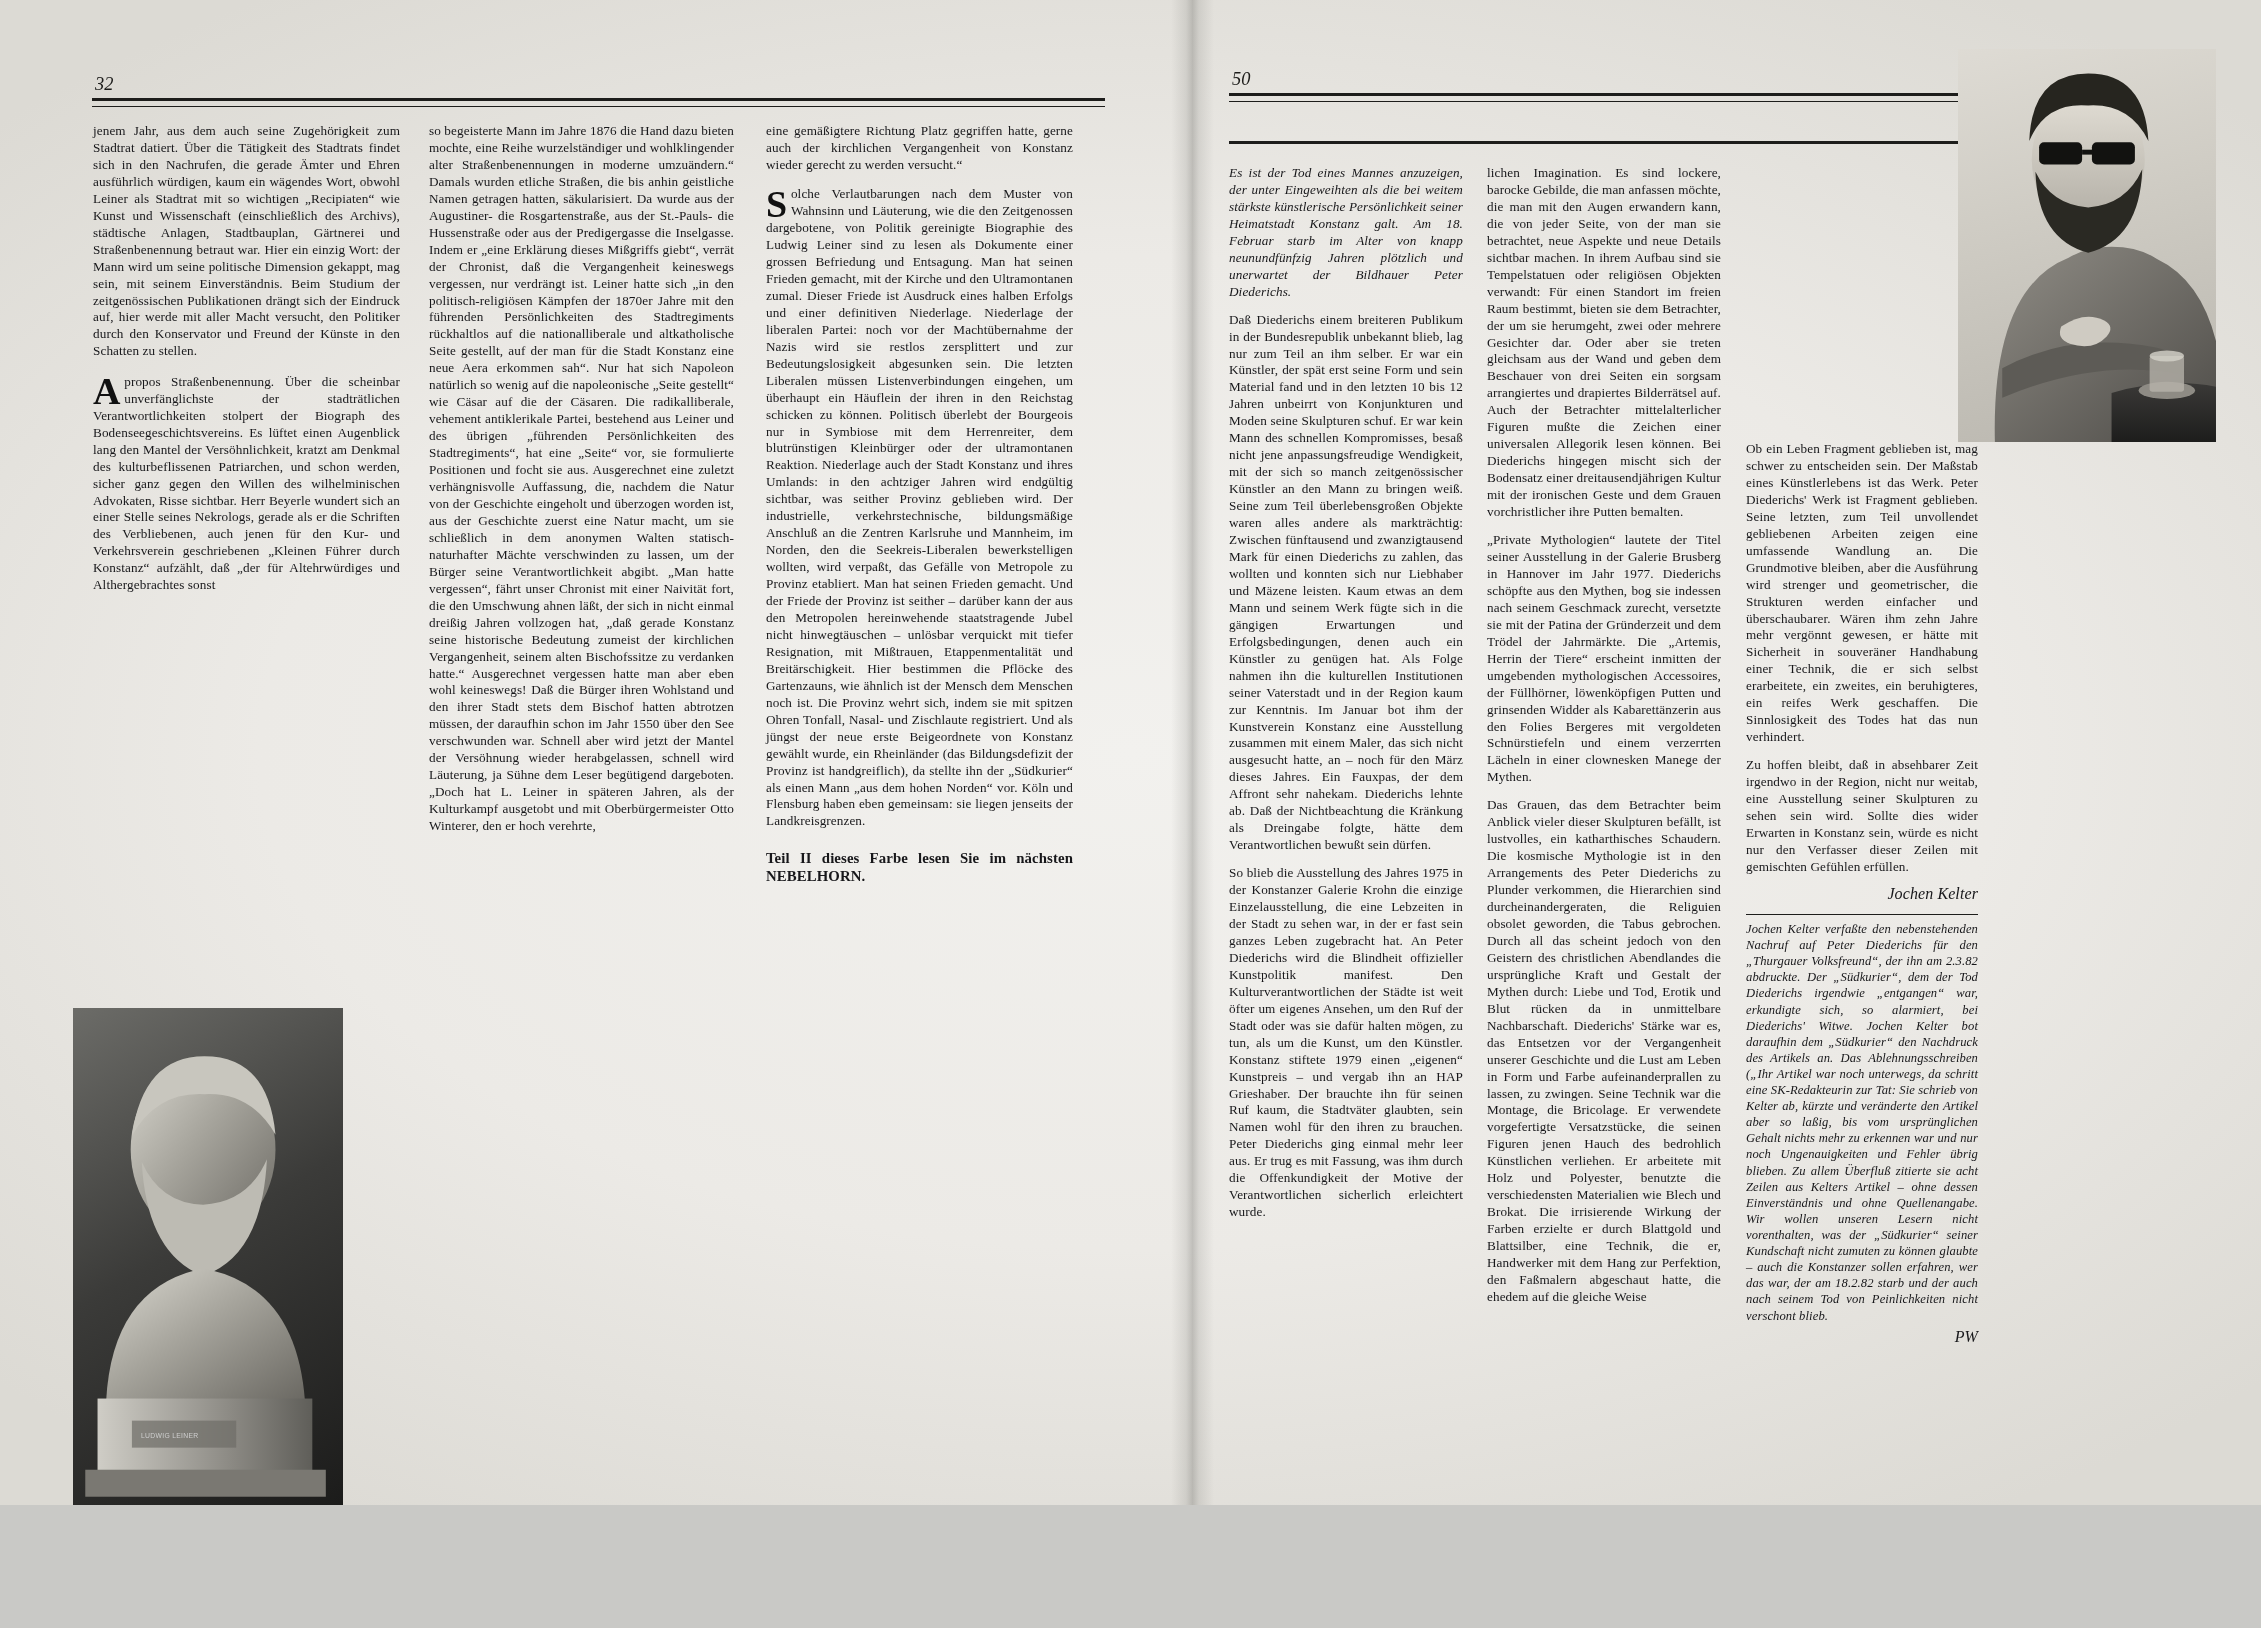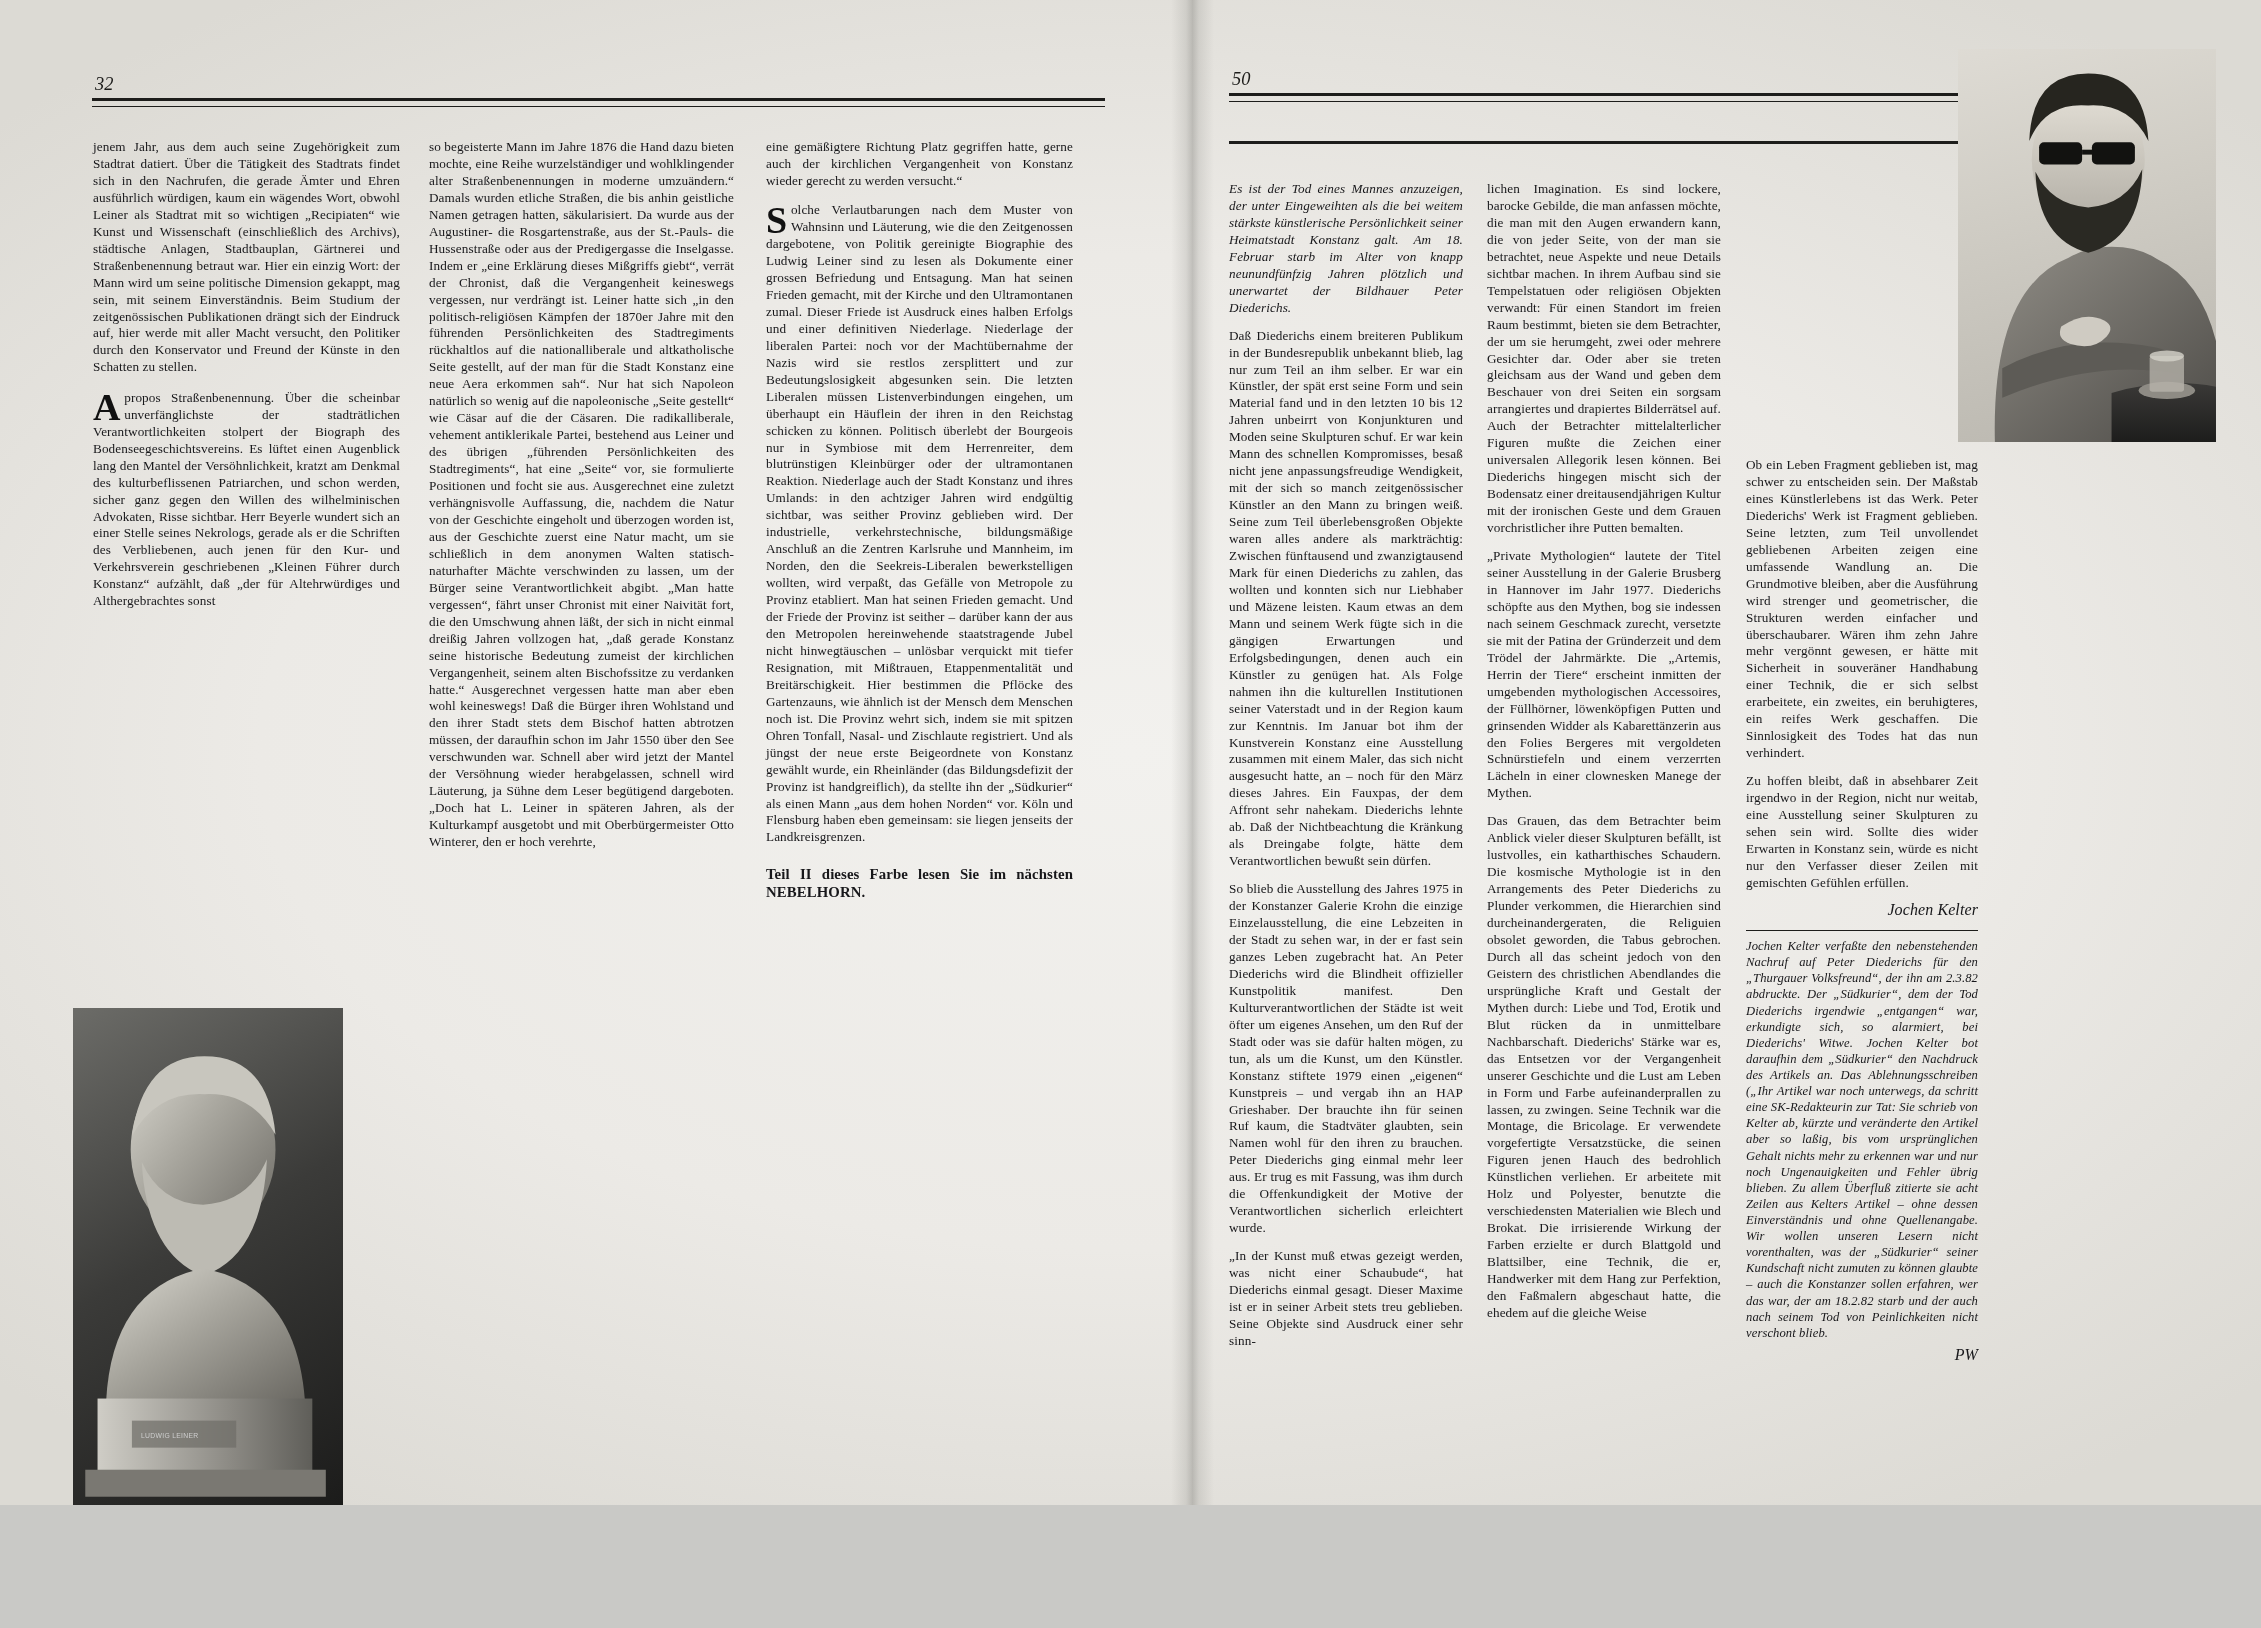--- a/index.html
+++ b/index.html
@@ -58,21 +58,21 @@
   }
   .col {
     position: absolute;
     text-align: justify;
     font-size: 13.2px;
     line-height: 1.285;
     color: #17171a;
     letter-spacing: 0.1px;
     hyphens: auto;
   }
-  .col p { margin: 16px 0 0 0; text-indent: 0; }
+  .col p { margin: 0 0 0 0; text-indent: 0; }
   .dropcap-wrap { position: relative; }
   .dropcap {
     float: left;
     font-family: "Liberation Serif", serif;
     font-size: 38px;
     line-height: 0.82;
     font-weight: bold;
     padding: 2.5px 3.7px 0 0;
     color: #111;
   }
@@ -264,21 +264,20 @@
       <ellipse cx="340" cy="556" rx="46" ry="14" fill="#8e8b84"></ellipse>
       <rect x="312" y="500" width="56" height="58" rx="4" fill="#b9b6ae" opacity="0.75"></rect>
       <ellipse cx="340" cy="500" rx="28" ry="9" fill="#d6d3cb" opacity="0.8"></ellipse>
     </svg>
   </div>
 
   <div class="col" style="left:1229px; top:165px; width:234px;">
     <p class="ital">Es ist der Tod eines Mannes anzuzeigen, der unter Eingeweihten als die bei weitem stärkste künstlerische Persönlichkeit seiner Heimatstadt Konstanz galt. Am 18. Februar starb im Alter von knapp neunundfünfzig Jahren plötzlich und unerwartet der Bildhauer Peter Diederichs.</p>
     <p style="margin-top:11px;">Daß Diederichs einem breiteren Publikum in der Bundesrepublik unbekannt blieb, lag nur zum Teil an ihm selber. Er war ein Künstler, der spät erst seine Form und sein Material fand und in den letzten 10 bis 12 Jahren unbeirrt von Konjunkturen und Moden seine Skulpturen schuf. Er war kein Mann des schnellen Kompromisses, besaß nicht jene anpassungsfreudige Wendigkeit, mit der sich so manch zeitgenössischer Künstler an den Mann zu bringen weiß. Seine zum Teil überlebensgroßen Objekte waren alles andere als markträchtig: Zwischen fünftausend und zwanzigtausend Mark für einen Diederichs zu zahlen, das wollten und konnten sich nur Liebhaber und Mäzene leisten. Kaum etwas an dem Mann und seinem Werk fügte sich in die gängigen Erwartungen und Erfolgsbedingungen, denen auch ein Künstler zu genügen hat. Als Folge nahmen ihn die kulturellen Institutionen seiner Vaterstadt und in der Region kaum zur Kenntnis. Im Januar bot ihm der Kunstverein Konstanz eine Ausstellung zusammen mit einem Maler, das sich nicht ausgesucht hatte, an – noch für den März dieses Jahres. Ein Fauxpas, der dem Affront sehr nahekam. Diederichs lehnte ab. Daß der Nichtbeachtung die Kränkung als Dreingabe folgte, hätte dem Verantwortlichen bewußt sein dürfen.</p>
     <p style="margin-top:11px;">So blieb die Ausstellung des Jahres 1975 in der Konstanzer Galerie Krohn die einzige Einzelausstellung, die eine Lebzeiten in der Stadt zu sehen war, in der er fast sein ganzes Leben zugebracht hat. An Peter Diederichs wird die Blindheit offizieller Kunstpolitik manifest. Den Kulturverantwortlichen der Städte ist weit öfter um eigenes Ansehen, um den Ruf der Stadt oder was sie dafür halten mögen, zu tun, als um die Kunst, um den Künstler. Konstanz stiftete 1979 einen „eigenen“ Kunstpreis – und vergab ihn an HAP Grieshaber. Der brauchte ihn für seinen Ruf kaum, die Stadtväter glaubten, sein Namen wohl für den ihren zu brauchen. Peter Diederichs ging einmal mehr leer aus. Er trug es mit Fassung, was ihm durch die Offenkundigkeit der Motive der Verantwortlichen sicherlich erleichtert wurde.</p>
-    <p style="margin-top:11px;">„In der Kunst muß etwas gezeigt werden, was nicht einer Schaubude“, hat Diederichs einmal gesagt. Dieser Maxime ist er in seiner Arbeit stets treu geblieben. Seine Objekte sind Ausdruck einer sehr sinn-</p>
   </div>
 
   <div class="col" style="left:1487px; top:165px; width:234px;">
     <p>lichen Imagination. Es sind lockere, barocke Gebilde, die man anfassen möchte, die man mit den Augen erwandern kann, die von jeder Seite, von der man sie betrachtet, neue Aspekte und neue Details sichtbar machen. In ihrem Aufbau sind sie Tempelstatuen oder religiösen Objekten verwandt: Für einen Standort im freien Raum bestimmt, bieten sie dem Betrachter, der um sie herumgeht, zwei oder mehrere Gesichter dar. Oder aber sie treten gleichsam aus der Wand und geben dem Beschauer von drei Seiten ein sorgsam arrangiertes und drapiertes Bilderrätsel auf. Auch der Betrachter mittelalterlicher Figuren mußte die Zeichen einer universalen Allegorik lesen können. Bei Diederichs hingegen mischt sich der Bodensatz einer dreitausendjährigen Kultur mit der ironischen Geste und dem Grauen vorchristlicher ihre Putten bemalten.</p>
     <p style="margin-top:11px;">„Private Mythologien“ lautete der Titel seiner Ausstellung in der Galerie Brusberg in Hannover im Jahr 1977. Diederichs schöpfte aus den Mythen, bog sie indessen nach seinem Geschmack zurecht, versetzte sie mit der Patina der Gründerzeit und dem Trödel der Jahrmärkte. Die „Artemis, Herrin der Tiere“ erscheint inmitten der umgebenden mythologischen Accessoires, der Füllhörner, löwenköpfigen Putten und grinsenden Widder als Kabarettänzerin aus den Folies Bergeres mit vergoldeten Schnürstiefeln und einem verzerrten Lächeln in einer clownesken Manege der Mythen.</p>
     <p style="margin-top:11px;">Das Grauen, das dem Betrachter beim Anblick vieler dieser Skulpturen befällt, ist lustvolles, ein katharthisches Schaudern. Die kosmische Mythologie ist in den Arrangements des Peter Diederichs zu Plunder verkommen, die Hierarchien sind durcheinandergeraten, die Religuien obsolet geworden, die Tabus gebrochen. Durch all das scheint jedoch von den Geistern des christlichen Abendlandes die ursprüngliche Kraft und Gestalt der Mythen durch: Liebe und Tod, Erotik und Blut rücken da in unmittelbare Nachbarschaft. Diederichs' Stärke war es, das Entsetzen vor der Vergangenheit unserer Geschichte und die Lust am Leben in Form und Farbe aufeinanderprallen zu lassen, zu zwingen. Seine Technik war die Montage, die Bricolage. Er verwendete vorgefertigte Versatzstücke, die seinen Figuren jenen Hauch des bedrohlich Künstlichen verliehen. Er arbeitete mit Holz und Polyester, benutzte die verschiedensten Materialien wie Blech und Brokat. Die irrisierende Wirkung der Farben erzielte er durch Blattgold und Blattsilber, eine Technik, die er, Handwerker mit dem Hang zur Perfektion, den Faßmalern abgeschaut hatte, die ehedem auf die gleiche Weise</p>
   </div>
 
   <div class="col" style="left:1746px; top:441px; width:232px;">
     <p>Ob ein Leben Fragment geblieben ist, mag schwer zu entscheiden sein. Der Maßstab eines Künstlerlebens ist das Werk. Peter Diederichs' Werk ist Fragment geblieben. Seine letzten, zum Teil unvollendet gebliebenen Arbeiten zeigen eine umfassende Wandlung an. Die Grundmotive bleiben, aber die Ausführung wird strenger und geometrischer, die Strukturen werden einfacher und überschaubarer. Wären ihm zehn Jahre mehr vergönnt gewesen, er hätte mit Sicherheit in souveräner Handhabung einer Technik, die er sich selbst erarbeitete, ein zweites, ein beruhigteres, ein reifes Werk geschaffen. Die Sinnlosigkeit des Todes hat das nun verhindert.</p>

